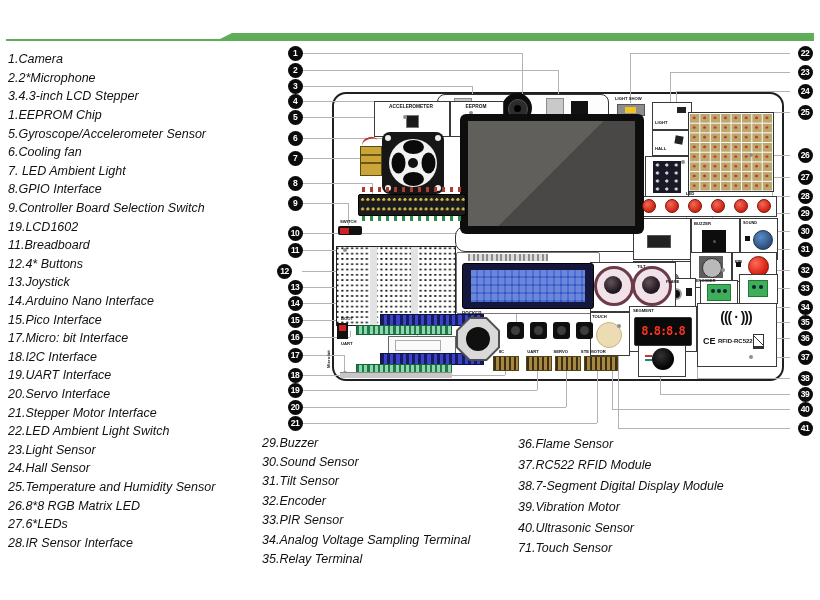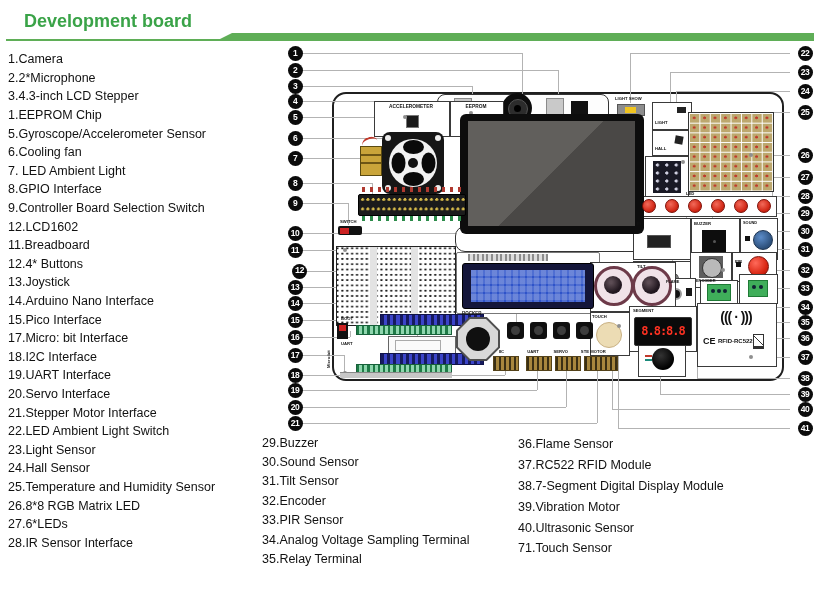--- a/index.html
+++ b/index.html
@@ -4,21 +4,21 @@
 <style>
   html,body{margin:0;padding:0;background:#fff;}
   #page{position:relative;width:820px;height:600px;background:#fff;overflow:hidden;
         font-family:"Liberation Sans",sans-serif;color:#111;}
   .abs{position:absolute;}
   .title{position:absolute;left:24px;top:11px;font-size:18px;font-weight:bold;color:#3aa348;}
   .bar-thin{position:absolute;left:6px;top:39px;width:240px;height:2px;background:#5fae57;}
   .bar-thick{position:absolute;left:216px;top:33px;width:598px;height:8px;background:#5fae57;
              clip-path:polygon(16px 0,100% 0,100% 100%,0 100%);}
   ul.plist{position:absolute;margin:0;padding:0;list-style:none;}
-  ul.plist li{height:18.6px;display:flex;align-items:center;font-size:12.5px;white-space:pre;}
+  ul.plist li{height:18.6px;display:flex;align-items:center;font-size:12.5px;white-space:pre;font-style:italic;}
   #col2 li,#col3 li{height:19.4px;}
   #col3 li{height:20.8px;}
   .board{position:absolute;left:332px;top:92px;width:448px;height:285px;background:#fff;
          border:2px solid #1f1f1f;border-radius:14px;z-index:0;}
   .lline{position:absolute;background:#b3b3b3;z-index:1;}
   .ldot{position:absolute;width:4px;height:4px;border-radius:50%;background:#8f8f8f;z-index:2;}
   .callout{position:absolute;width:15px;height:15px;border-radius:50%;background:#0b0b0b;color:#fff;
            font-size:8.5px;font-weight:bold;text-align:center;line-height:15px;z-index:5;letter-spacing:-0.5px;}
   .box{position:absolute;background:#fff;border:1px solid #3a3a3a;z-index:2;}
   .cmp{position:absolute;z-index:3;}
@@ -62,35 +62,34 @@
       background-size:10.4px 9.7px,10.4px 9.7px,10.4px 9.7px,100% 100%;}
   .led6{position:absolute;top:199px;width:12px;height:12px;border-radius:50%;background:radial-gradient(circle at 38% 35%,#f26a5a,#d12715 65%,#9c150a);border:1px solid #7c0e06;z-index:3;}
   .term{position:absolute;background:#3fae5a;border:1.5px solid #1f7a35;z-index:3;}
   .term i{position:absolute;top:4px;width:4px;height:4px;border-radius:50%;background:#123;}
 </style>
 </head>
 <body>
 
 <div id="page">
 
-  <div class="title">Development board</div>
   <div class="bar-thin"></div>
   <div class="bar-thick"></div>
 
   <ul id="col1" class="plist" style="left:8px;top:50px;width:272px;">
       <li>1.Camera</li>
       <li>2.2*Microphone</li>
       <li>3.4.3-inch LCD Stepper</li>
       <li>1.EEPROM Chip</li>
       <li>5.Gyroscope/Accelerometer Sensor</li>
       <li>6.Cooling fan</li>
       <li>7. LED Ambient Light</li>
       <li>8.GPIO Interface</li>
       <li>9.Controller Board Selection Switch</li>
-      <li>12.LCD1602</li>
+      <li>19.LCD1602</li>
       <li>11.Breadboard</li>
       <li>12.4* Buttons</li>
       <li>13.Joystick</li>
       <li>14.Arduino Nano Interface</li>
       <li>15.Pico Interface</li>
       <li>17.Micro: bit Interface</li>
       <li>18.I2C Interface</li>
       <li>19.UART Interface</li>
       <li>20.Servo Interface</li>
       <li>21.Stepper Motor Interface</li>
@@ -350,21 +349,21 @@
       <div class="callout" style="left: 287.5px; top: 195.5px;">9</div>
       <div class="lline" style="left: 302px; top: 233px; width: 169px; height: 1px;"></div>
       <div class="lline" style="left: 471px; top: 233px; width: 1px; height: 42px;"></div>
       <div class="ldot" style="left: 469.5px; top: 273px;"></div>
       <div class="callout" style="left: 287.5px; top: 225.5px;">10</div>
       <div class="lline" style="left: 302px; top: 250px; width: 42px; height: 1px;"></div>
       <div class="ldot" style="left: 342.5px; top: 248px;"></div>
       <div class="callout" style="left: 287.5px; top: 242.5px;">11</div>
       <div class="lline" style="left: 302px; top: 271px; width: 214px; height: 1px;"></div>
       <div class="lline" style="left: 516px; top: 271px; width: 1px; height: 53px;"></div>
-      <div class="callout" style="left: 292px; top: 263.5px; font-family: Liberation Mono, monospace;">12</div>
+      <div class="callout" style="left: 277px; top: 263.5px;">12</div>
       <div class="lline" style="left: 302px; top: 287px; width: 174px; height: 1px;"></div>
       <div class="lline" style="left: 476px; top: 287px; width: 1px; height: 43px;"></div>
       <div class="callout" style="left: 287.5px; top: 279.5px;">13</div>
       <div class="lline" style="left: 302px; top: 303px; width: 64px; height: 1px;"></div>
       <div class="lline" style="left: 366px; top: 303px; width: 1px; height: 25px;"></div>
       <div class="callout" style="left: 287.5px; top: 295.5px;">14</div>
       <div class="lline" style="left: 302px; top: 320px; width: 115px; height: 1px;"></div>
       <div class="lline" style="left: 417px; top: 320px; width: 1px; height: 36px;"></div>
       <div class="callout" style="left: 287.5px; top: 312.5px;">15</div>
       <div class="lline" style="left: 302px; top: 337px; width: 48px; height: 1px;"></div>

